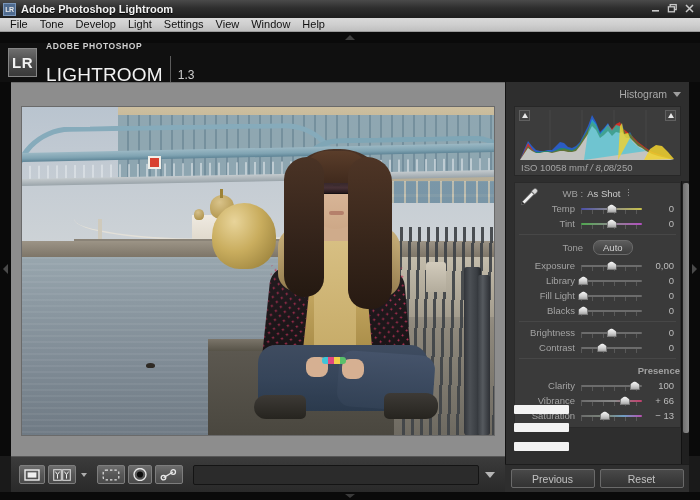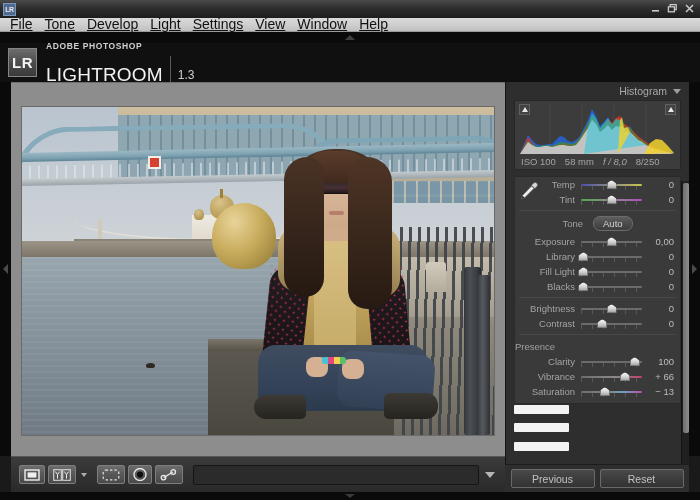--- a/index.html
+++ b/index.html
@@ -36,21 +36,21 @@
   .win-btn svg { display:block; }
 
   
   .menubar {
     position:absolute; left:0; top:18px; width:700px; height:14px;
     background: linear-gradient(180deg,#d9d9d9 0%,#cfcfcf 50%,#bfbfbf 100%);
     display:flex; align-items:center; padding-left:4px;
     border-bottom:1px solid #9a9a9a;
   }
   .menu-item {
-    font-size:14px; color:#111; padding:16px 6px; line-height:13px; cursor:default;text-decoration:underline;
+    font-size:11px; color:#111; padding:16px 6px; line-height:13px; cursor:default;
   }
 
   
   .top-strip {
     position:absolute; left:0; top:32px; width:700px; height:11px;
     background:#0a0a0a; display:flex; align-items:center; justify-content:center;
   }
   .tri-up {
     width:0;height:0;border-left:5px solid transparent;border-right:5px solid transparent;
     border-bottom:5px solid #3f3f3f; cursor:pointer;
@@ -393,21 +393,21 @@
     border-top:6px solid #b5b5b5; margin-left:6px; margin-right:2px; cursor:pointer;
   }
 
   
   .right-panel {
     position:absolute; left:505px; top:82px; width:184px; height:410px;
     background:#2e2e2e; border-left:1px solid #141414;
     overflow:hidden;
   }
   .rp-head {
-    height:18px; display:flex; align-items:center; justify-content:flex-end;
+    height:24px; display:flex; align-items:center; justify-content:flex-end;
     padding-right:8px; background:#2e2e2e;
   }
   .rp-head-title { color:#a9a9a9; font-size:10.5px; margin-right:6px; }
   .rp-caret {
     width:0;height:0;border-left:4px solid transparent;border-right:4px solid transparent;
     border-top:5px solid #9e9e9e; cursor:pointer;
   }
   .histo-box {
     margin:0 8px; height:70px; background:#3c3c3c;
     border:1px solid #272727; position:relative;
@@ -417,21 +417,21 @@
     position:absolute; width:11px; height:11px; top:3px;
     background:#434343; border:1px solid #606060;
     display:flex; align-items:center; justify-content:center; cursor:pointer;
   }
   .clip-tri {
     width:0;height:0;border-left:3.5px solid transparent;border-right:3.5px solid transparent;
     border-bottom:5px solid #e8e8e8;
   }
   .exif {
     position:absolute; left:0; bottom:2px; width:100%;
-    display:flex; align-items:center; gap:9px; padding-left:6px;
+    display:flex; align-items:center; padding-left:6px;
     color:#a5a5a5; font-size:9.5px;
   }
   .exif .ital { font-style:italic; }
 
   .basic-box {
     margin:6px 8px 0 8px; background:#3a3a3a; border:1px solid #2a2a2a;
     position:relative; padding-bottom:4px;
   }
   .eyedrop {
     position:absolute; left:4px; top:4px; width:20px; height:20px; cursor:pointer;
@@ -471,21 +471,21 @@
     position:absolute; top:1px; width:10px; height:9px; margin-left:-5px;
     background:linear-gradient(180deg,#f4f4f4 0%,#cfcfcf 60%,#a8a8a8 100%);
     border:1px solid #7b7b7b;
     clip-path:polygon(50% 0%,100% 42%,100% 100%,0% 100%,0% 42%);
   }
   .sl-val {
     width:34px; text-align:right; color:#bdbdbd; font-size:9.5px; padding-right:2px;
   }
   .sect-sep { height:1px; background:#2d2d2d; margin:3px 4px; border-top:1px solid #474747; }
   .sect-title {
-    text-align:left; color:#a0a0a0; font-size:9.5px; padding:3px 0 2px 0;
+    text-align:right; color:#a0a0a0; font-size:9.5px; padding:3px 0 2px 0;font-weight:bold;
   }
   .tone-row {
     display:flex; align-items:center; justify-content:center; gap:10px; padding:2px 0 3px 0;
   }
   .auto-btn {
     background:linear-gradient(180deg,#5d5d5d 0%,#494949 60%,#3e3e3e 100%);
     border:1px solid #6b6b6b; border-radius:7px;
     color:#d2d2d2; font-size:9.5px; padding:1px 9px; cursor:pointer;
   }
   .hl-block {
@@ -536,20 +536,21 @@
     border-top:4px solid #3a3a3a; cursor:pointer;
   }
 </style>
 </head>
 <body>
 
 <div id="app">
 
   <div class="titlebar">
     <div class="titlebar-icon">LR</div>
+    <div class="titlebar-text">Adobe Photoshop Lightroom</div>
     <div class="win-buttons">
       <div class="win-btn">
         <svg width="11" height="11" viewBox="0 0 11 11">
             <rect x="2" y="7" width="7" height="1.6" fill="#c9c9c9"></rect>
           </svg>
       </div>
       <div class="win-btn">
         <svg width="11" height="11" viewBox="0 0 11 11">
           <rect x="3.2" y="1.6" width="6" height="5" fill="none" stroke="#c9c9c9" stroke-width="1.3"></rect>
           <rect x="1.4" y="3.8" width="6" height="5" fill="#2e2e2e" stroke="#c9c9c9" stroke-width="1.3"></rect>
@@ -773,20 +774,25 @@
       </div>
     </div>
 
     <div class="basic-box">
       <svg class="eyedrop" viewBox="0 0 20 20">
         <path d="M14.5 2.2 a2.3 2.3 0 0 1 3.3 3.3 l-2 2 -3.3-3.3 z" fill="#d9d9d9" stroke="#6a6a6a" stroke-width="0.7"></path>
         <path d="M12.6 5.1 l2.3 2.3 L5.6 16.8 L2.6 17.6 L3.4 14.6 Z" fill="#efefef" stroke="#6a6a6a" stroke-width="0.7"></path>
         <path d="M3.4 14.6 L2.6 17.6 L5.6 16.8 Z" fill="#2a2a2a"></path>
       </svg>
 
+      <div class="wb-row">
+        <span class="wb-label">WB :</span>
+        <span class="wb-value">As Shot</span>
+        <span class="wb-stepper">⋮</span>
+      </div>
 
       <div class="slider-row">
         <span class="sl-label">Temp</span>
         <span class="sl-track">
           <span class="sl-line temp"></span>
             <span class="sl-ticks"></span>
           <span class="sl-knob" style="left:50%"></span>
         </span>
         <span class="sl-val">0</span>
       </div>

